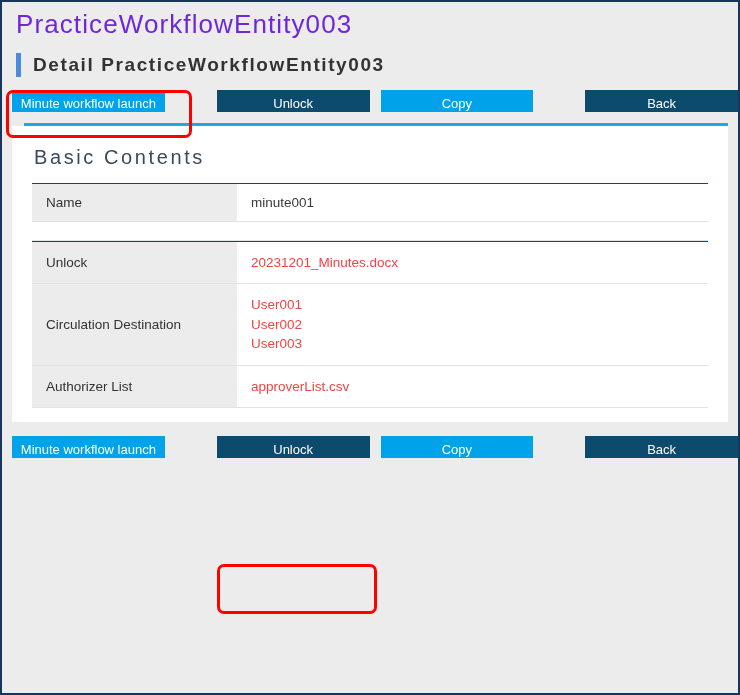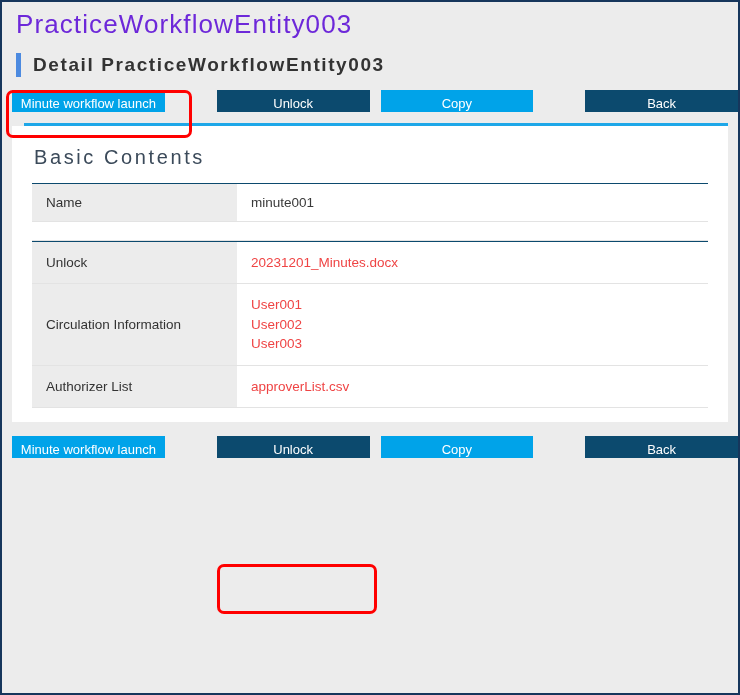--- a/index.html
+++ b/index.html
@@ -226,21 +226,21 @@
 
     <table class="detail-table">
       <tbody>
         <tr>
           <th>Unlock</th>
           <td>
             <a class="link">20231201_Minutes.docx</a>
           </td>
         </tr>
         <tr>
-          <th>Circulation Information</th>
+          <th>Circulation Destination</th>
           <td>
             <a class="link">User001</a>
             <a class="link">User002</a>
             <a class="link">User003</a>
           </td>
         </tr>
         <tr>
           <th>Authorizer List</th>
           <td>
             <a class="link">approverList.csv</a>

